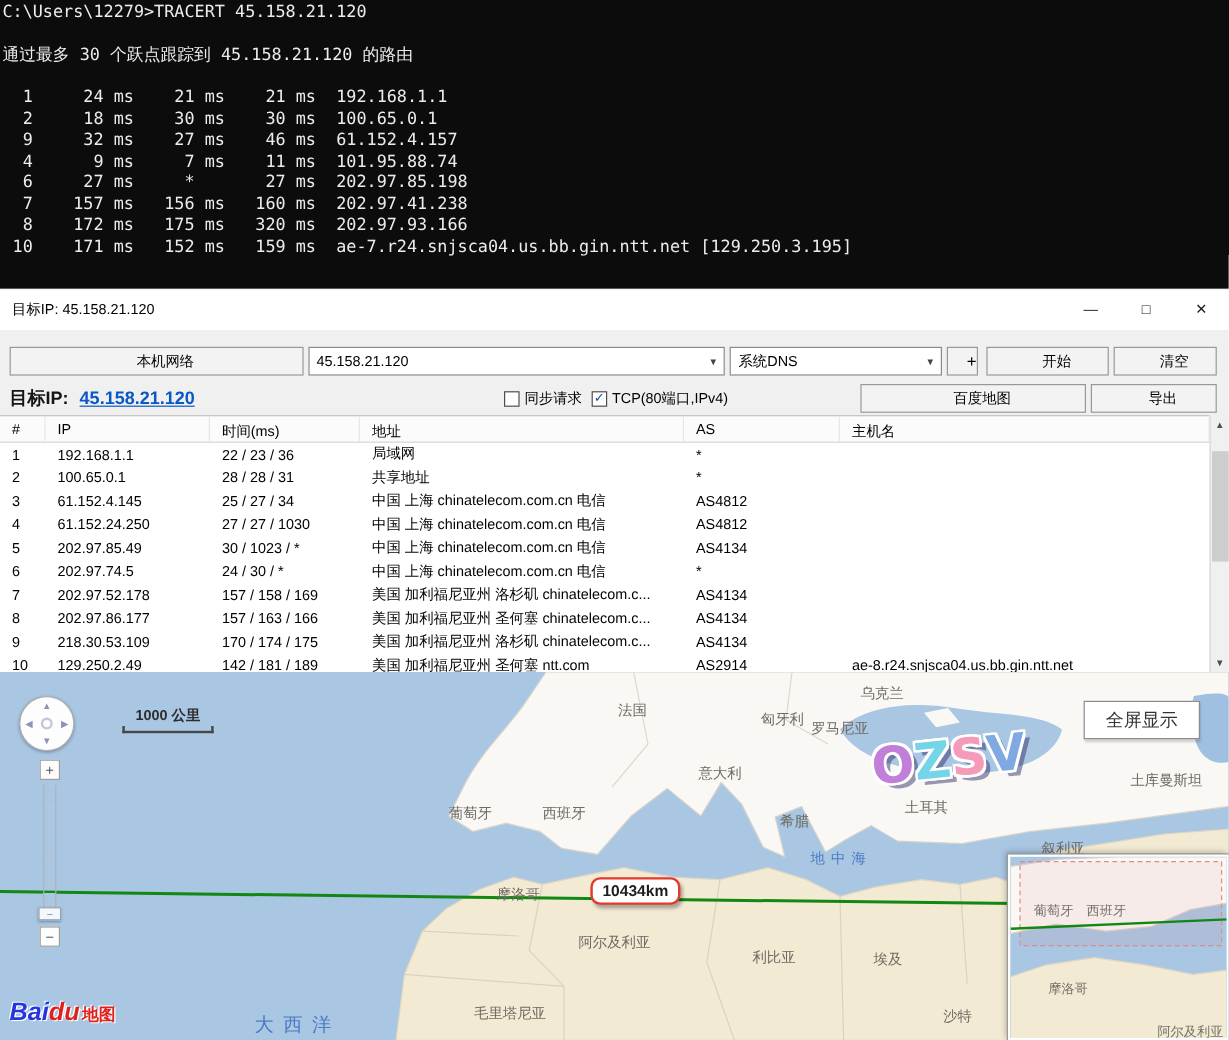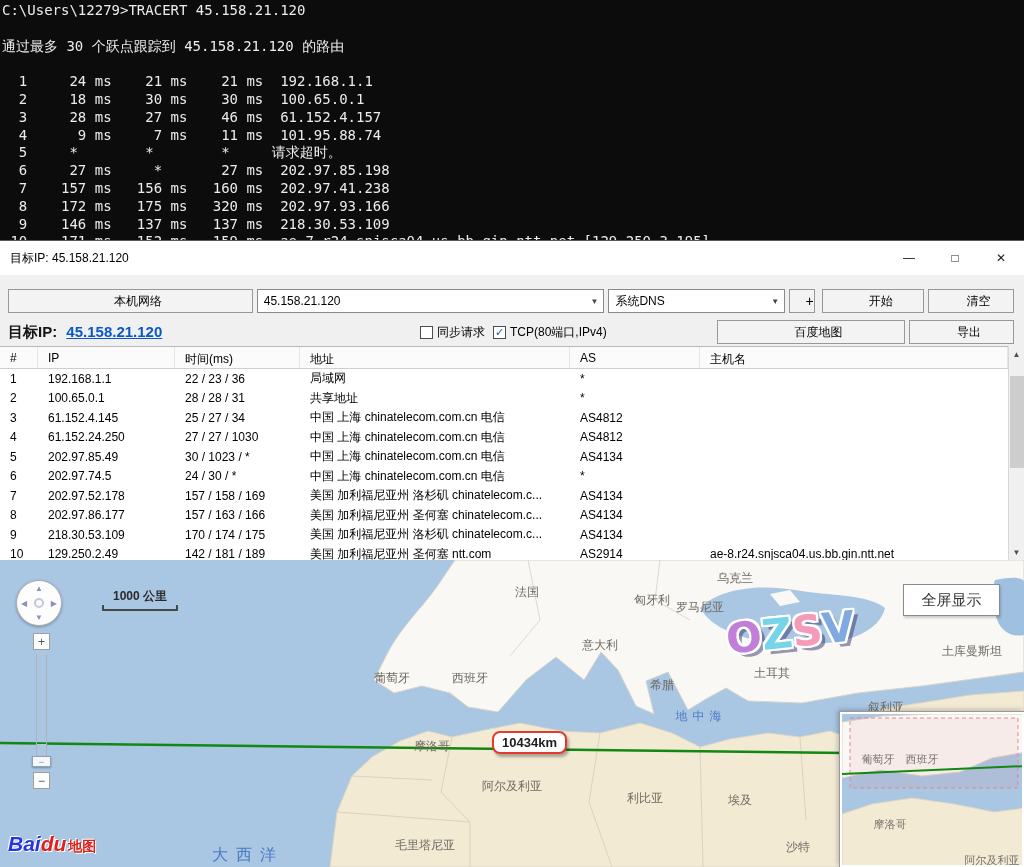--- a/index.html
+++ b/index.html
@@ -119,27 +119,25 @@
 <body>
 
 <div id="terminal">
   <div>
       <div class="tline">C:\Users\12279&gt;TRACERT 45.158.21.120</div>
       <div class="tline"></div>
       <div class="tline">通过最多 30 个跃点跟踪到 45.158.21.120 的路由</div>
       <div class="tline"></div>
       <div class="tline">  1     24 ms    21 ms    21 ms  192.168.1.1</div>
       <div class="tline">  2     18 ms    30 ms    30 ms  100.65.0.1</div>
-      <div class="tline">  3     28 ms    27 ms    46 ms  61.152.4.157</div>
+      <div class="tline">  9     32 ms    27 ms    46 ms  61.152.4.157</div>
       <div class="tline">  4      9 ms     7 ms    11 ms  101.95.88.74</div>
-      <div class="tline">  5     *        *        *     请求超时。</div>
       <div class="tline">  6     27 ms     *       27 ms  202.97.85.198</div>
       <div class="tline">  7    157 ms   156 ms   160 ms  202.97.41.238</div>
       <div class="tline">  8    172 ms   175 ms   320 ms  202.97.93.166</div>
-      <div class="tline">  9    146 ms   137 ms   137 ms  218.30.53.109</div>
       <div class="tline"> 10    171 ms   152 ms   159 ms  ae-7.r24.snjsca04.us.bb.gin.ntt.net [129.250.3.195]</div>
     </div>
 </div>
 
 <div id="appwin">
   <div class="titlebar">
     <div class="title">目标IP: 45.158.21.120</div>
     <div class="wbtn">—</div>
     <div class="wbtn">□</div>
     <div class="wbtn">✕</div>

